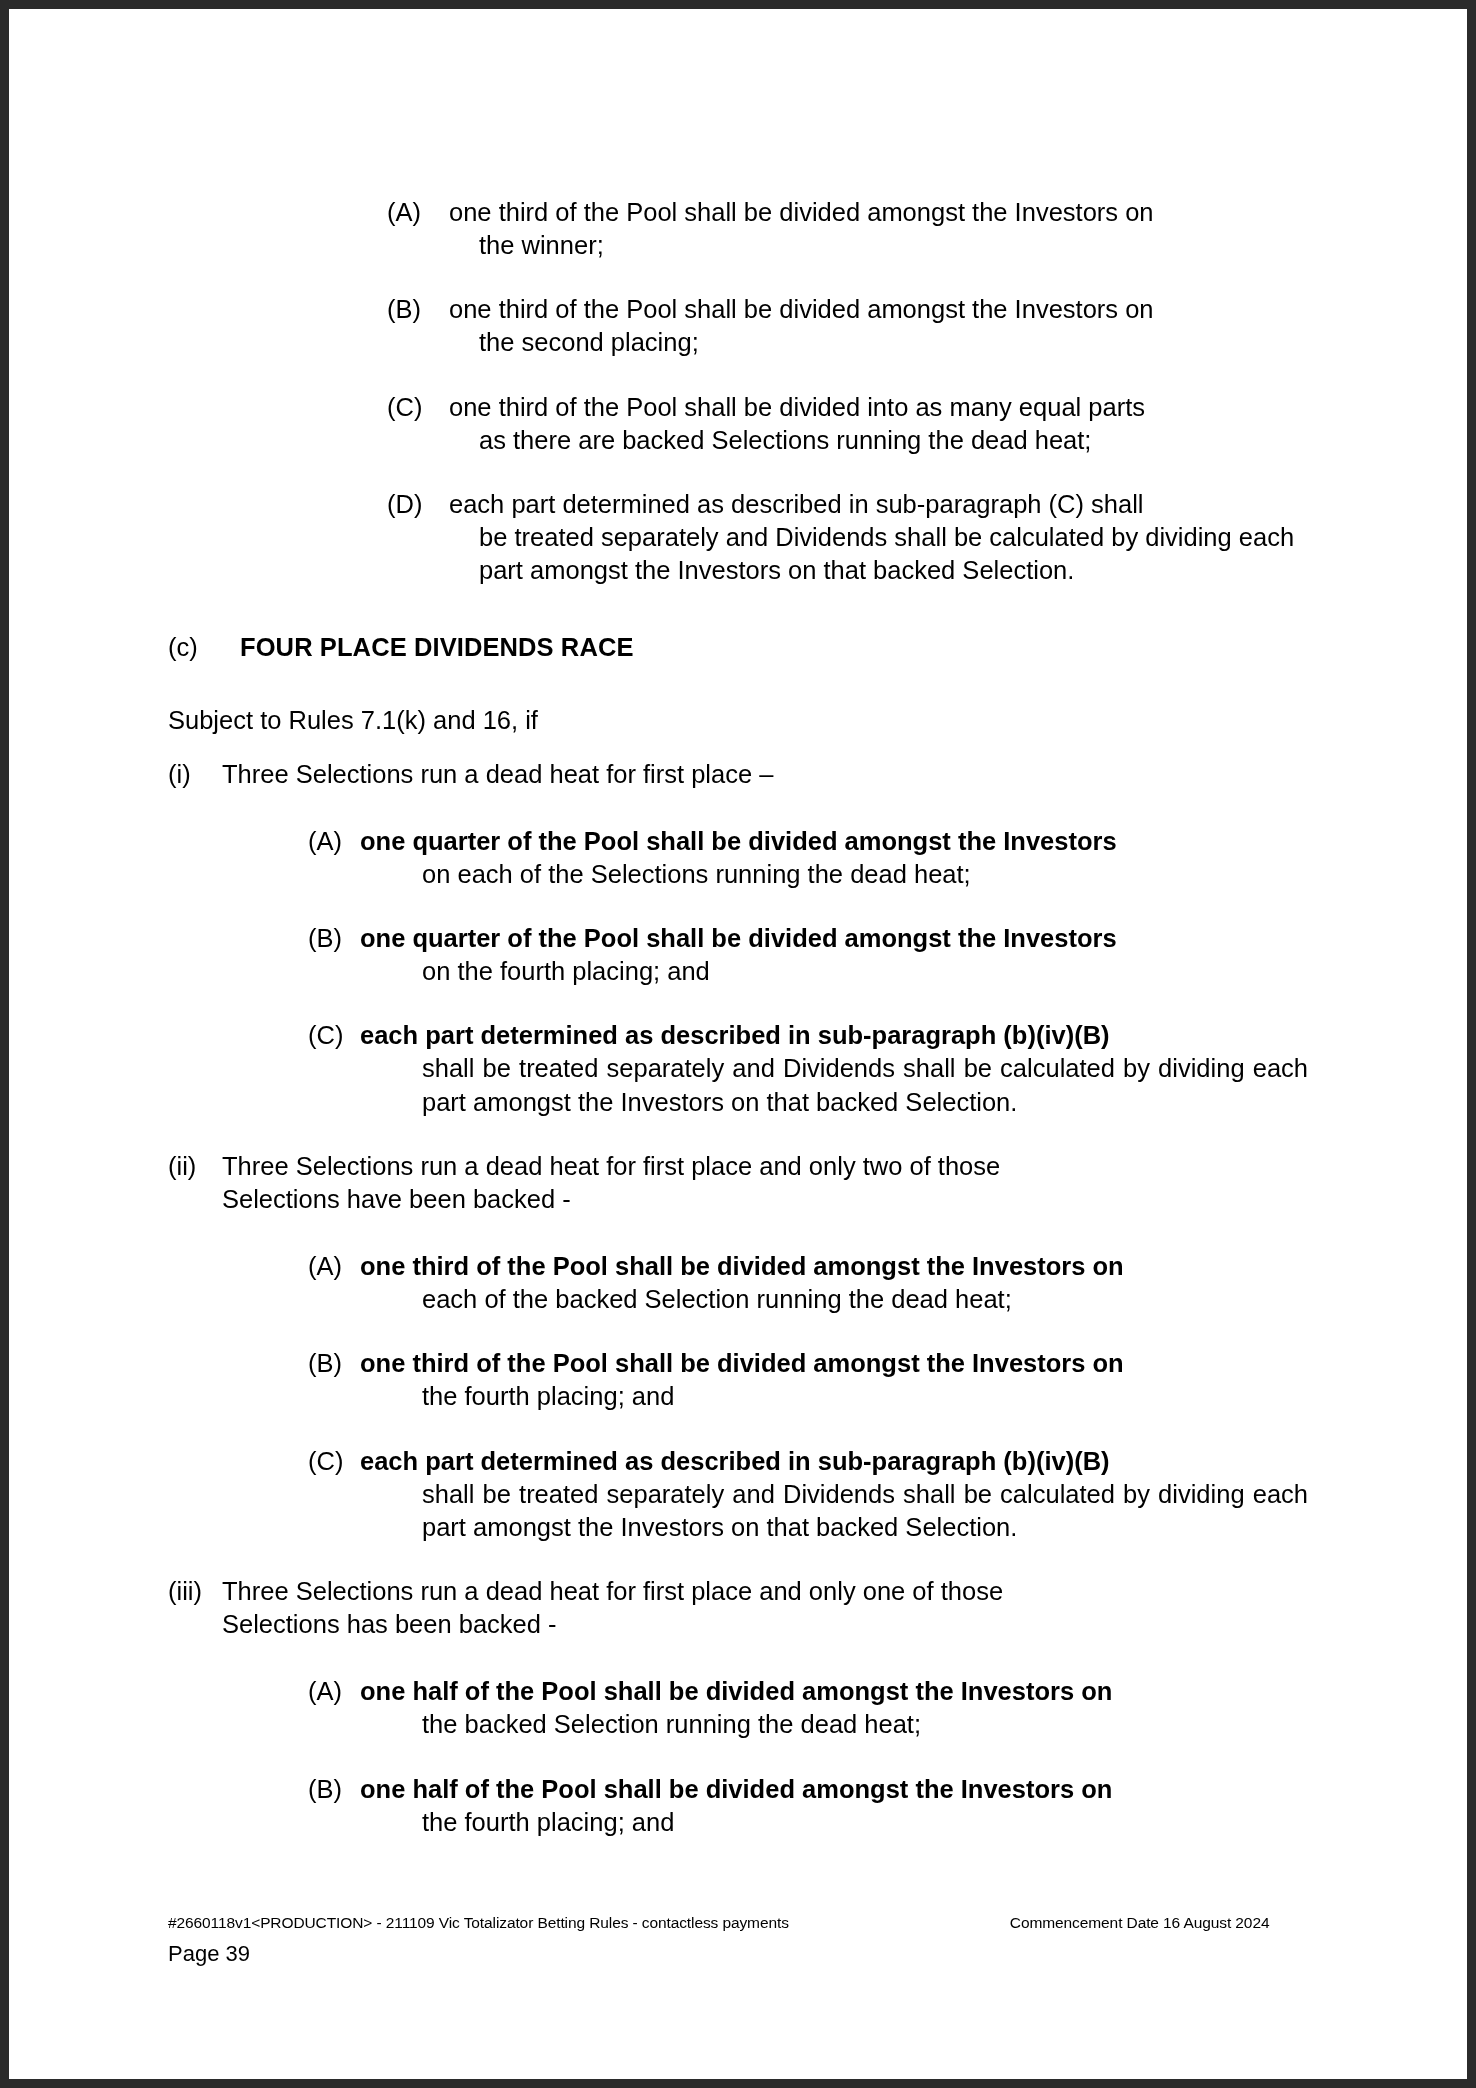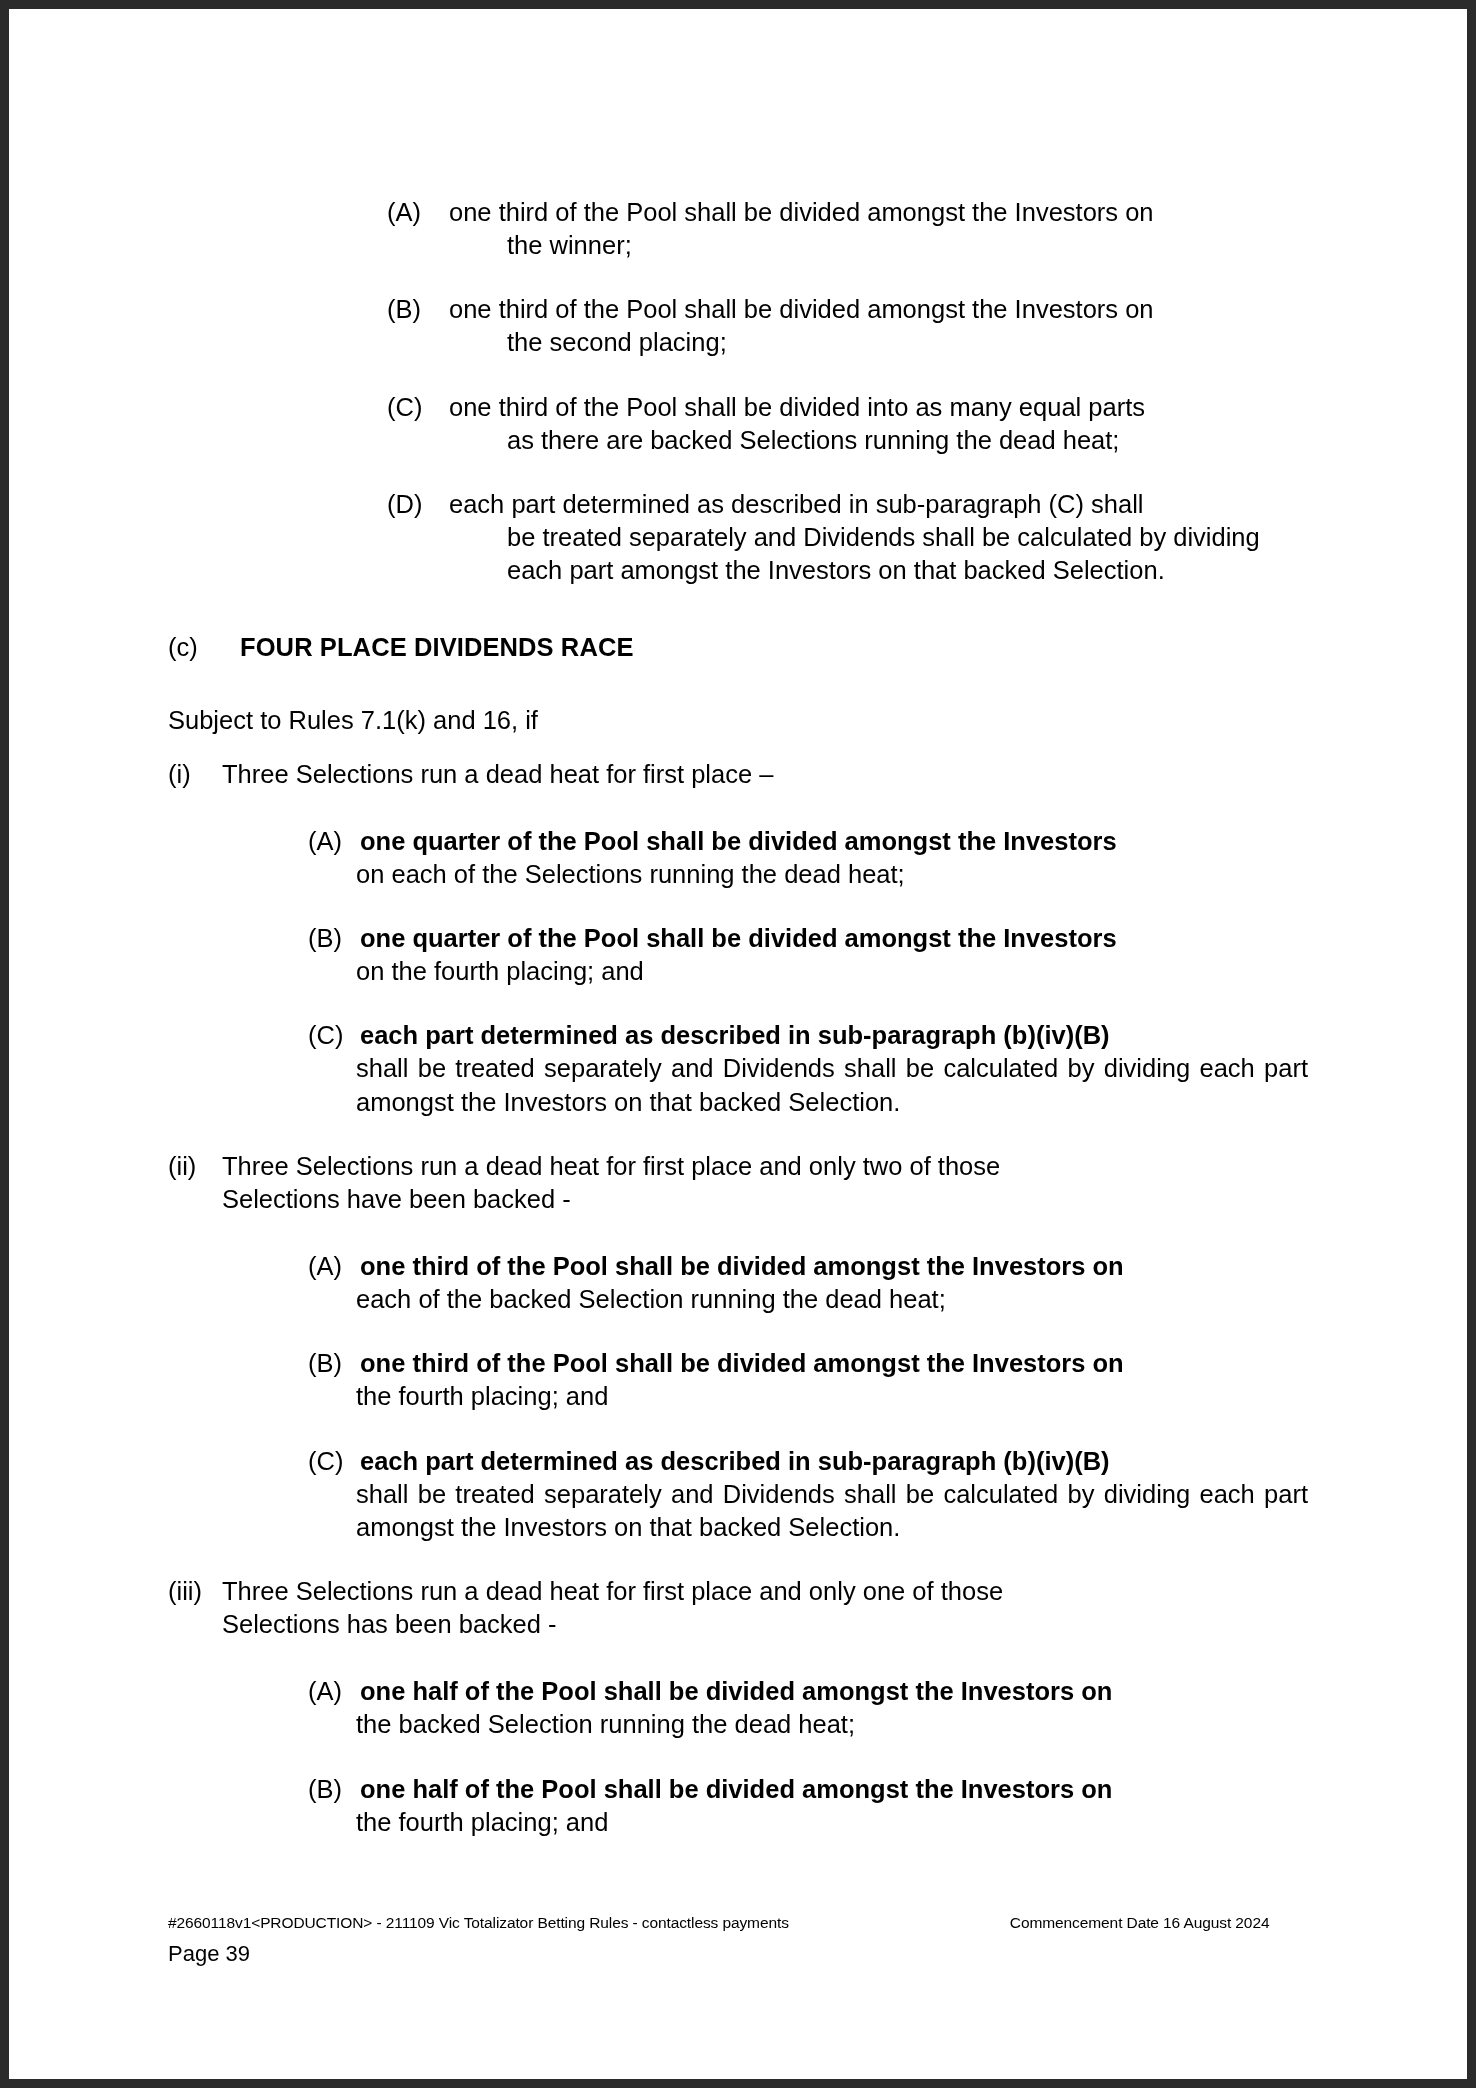--- a/index.html
+++ b/index.html
@@ -109,21 +109,21 @@
     top: 0;
     width: 52px;
   }
   .alpha .tx {
     display: block;
     margin-left: 52px;
     font-weight: bold;
   }
   .alpha .cont {
     display: block;
-    margin-left: 48px;
+    margin-left: 114px;
   }
   .justify .tx, .justify .cont {
     text-align: justify;
     text-align-last: left;
   }
 
   
   .grp1 {
     position: relative;
     margin-bottom: 31px;
@@ -134,21 +134,21 @@
     left: 0;
     top: 0;
     width: 62px;
   }
   .grp1 .tx {
     display: block;
     margin-left: 62px;
   }
   .grp1 .cont {
     display: block;
-    margin-left: 120px;
+    margin-left: 92px;
   }
 
   
   .footer {
     position: absolute;
     left: 168px;
     bottom: 121px;
     width: 1160px;
   }
   .footer-row {

